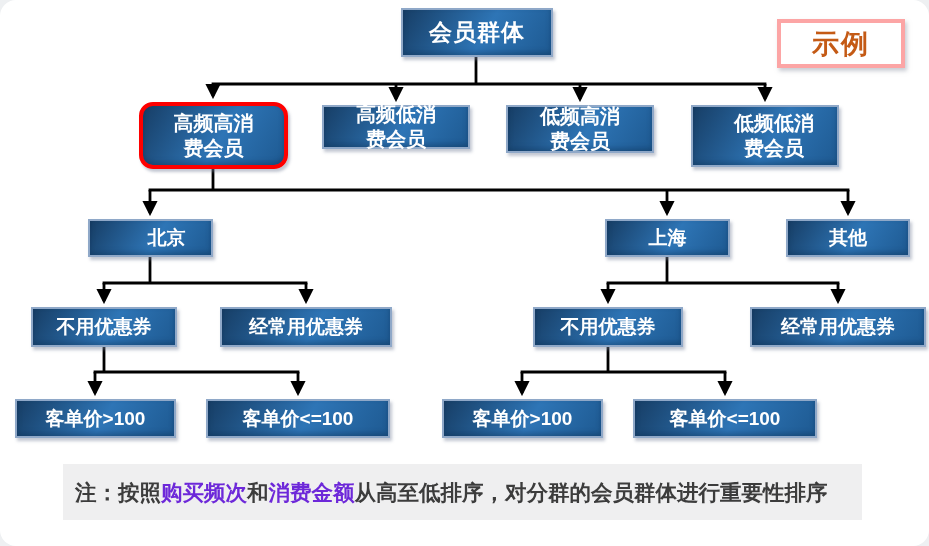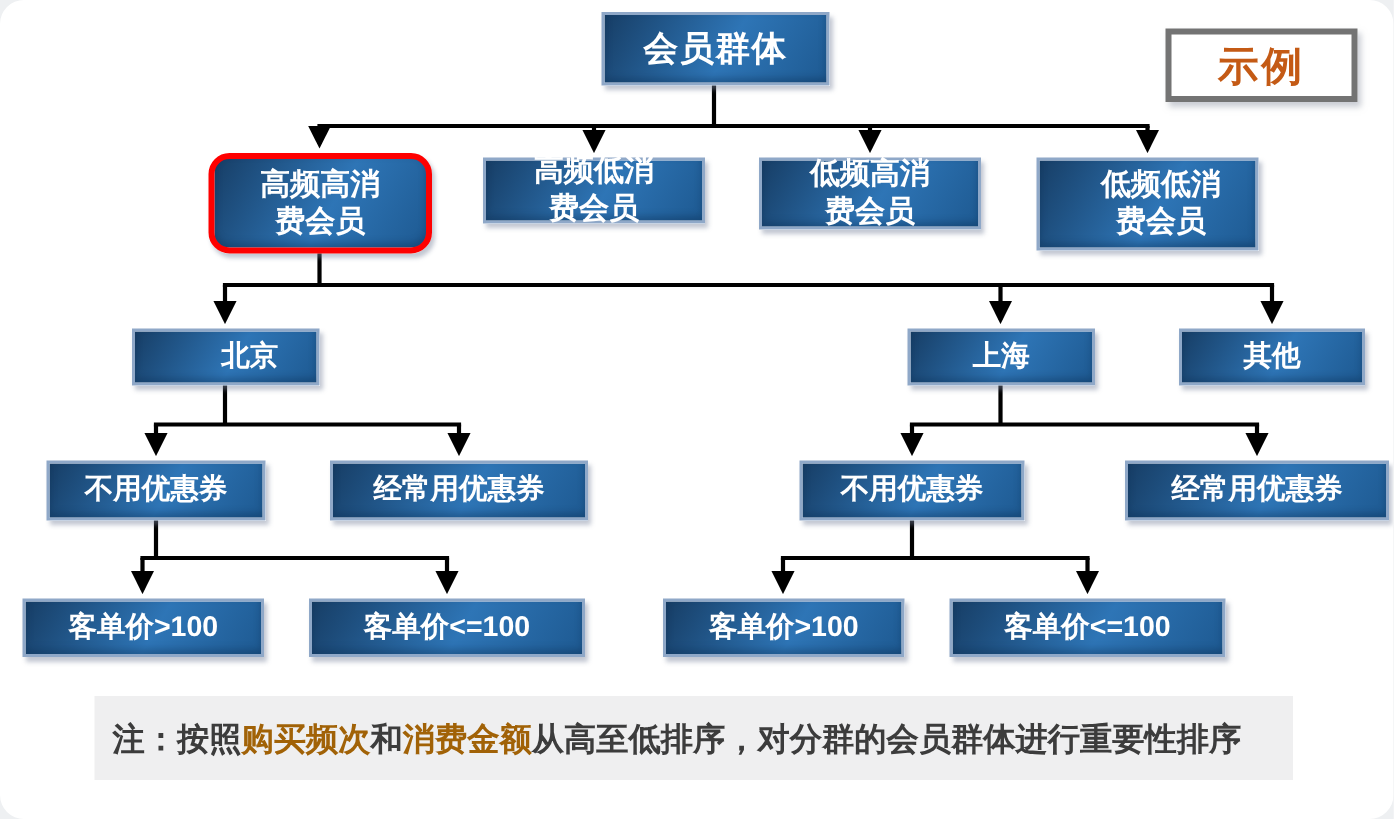--- a/index.html
+++ b/index.html
@@ -30,36 +30,36 @@
   .node.small{font-size:19px;}
   .node.highlight{
     border:4px solid #FE0000;
     border-radius:14px;
     text-align:center;
   }
   .badge{
     position:absolute;z-index:2;
     left:777px;top:19px;width:128px;height:49px;
     background:#ffffff;
-    border:4px solid #737373;
+    border:4px solid #fca5a5;
     display:flex;align-items:center;justify-content:center;
     color:#C45A15;font-weight:bold;font-size:27px;letter-spacing:2px;
     box-sizing:border-box;
     box-shadow:2px 3px 4px rgba(150,155,170,0.5);
   }
   .note-band{
     position:absolute;z-index:2;
     left:63px;top:464px;width:799px;height:56px;
     background:#EFEFF0;
     display:flex;align-items:center;
     padding-left:12px;box-sizing:border-box;
     font-size:21.5px;font-weight:bold;color:#3C3C3C;
     white-space:nowrap;
   }
-  .note-band .accent{color:#a16207;}
+  .note-band .accent{color:#6d28d9;}
 </style>
 </head>
 <body>
 
 <div class="page">
 
   <svg class="connectors" width="929" height="546" viewBox="0 0 929 546" xmlns="http://www.w3.org/2000/svg">
     <defs>
       <marker id="arrow" viewBox="0 0 10 10" refX="8" refY="5" markerWidth="5.5" markerHeight="5.5" orient="auto">
         <path d="M0,0 L10,5 L0,10 Z" fill="#000000"></path>

